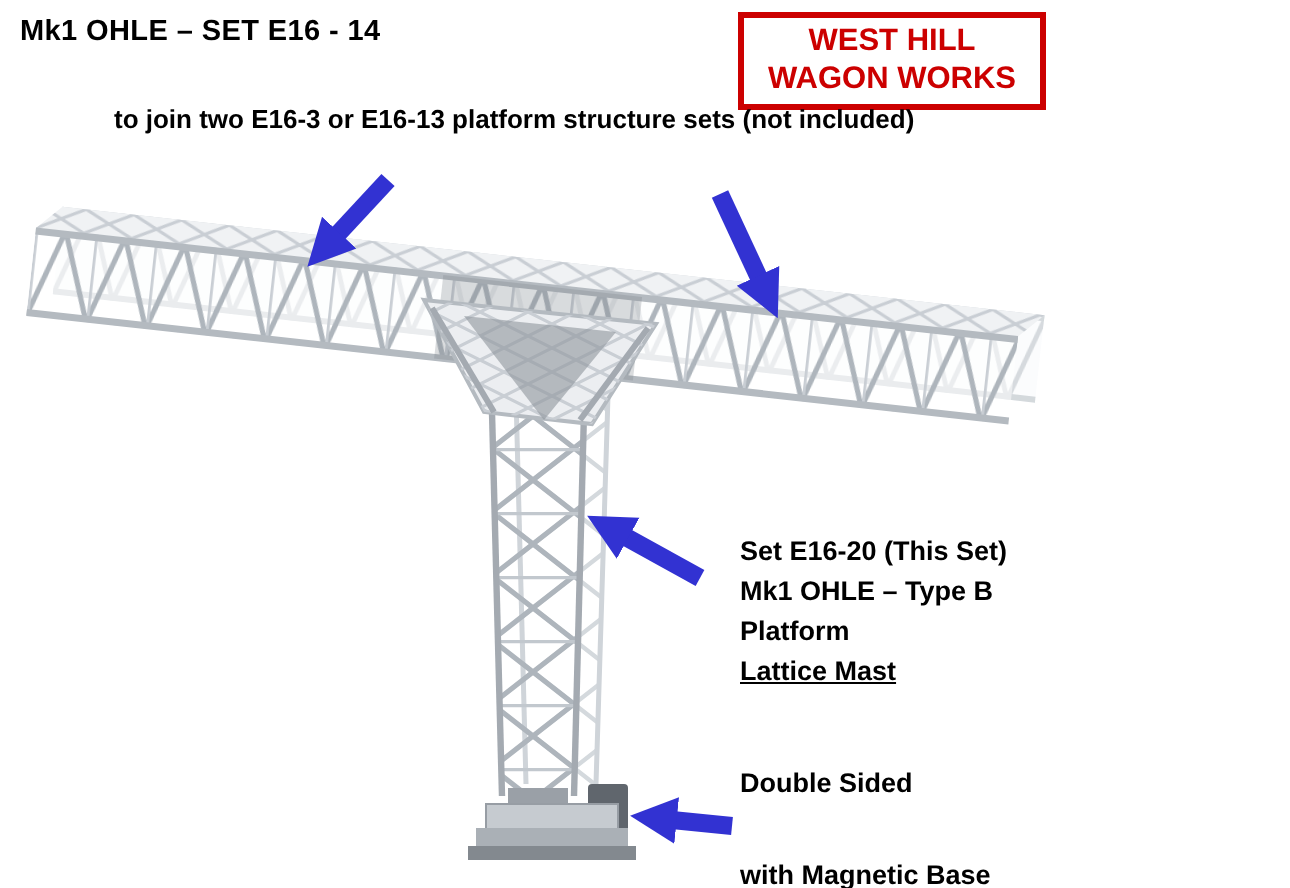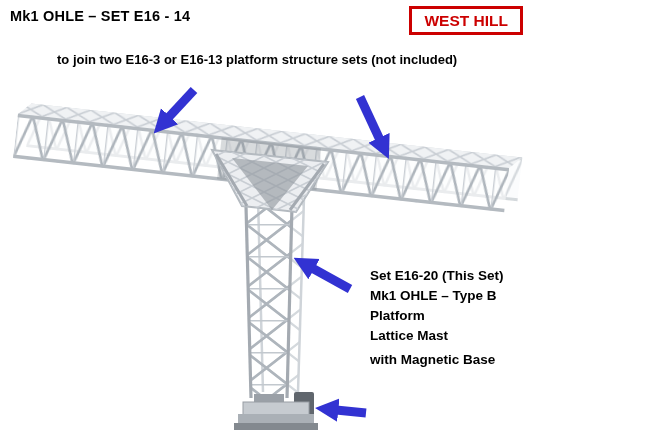--- a/index.html
+++ b/index.html
@@ -19,21 +19,21 @@
   }
   .instruction {
     position:absolute; left:57px; top:50px;
     font-size:13px; font-weight:bold; line-height:20px;
   }
   .illustration { position:absolute; left:0; top:0; }
   .annotation {
     position:absolute; left:370px; top:266px;
     font-size:13.5px; font-weight:bold; line-height:20px;
   }
-  .annotation .mb20 { margin-bottom:4px; }
+  .annotation .mb20 { margin-bottom:36px;text-decoration:underline; }
   .annotation .mb26 { margin-bottom:26px; }
 </style>
 </head>
 <body>
 
 <div class="slide">
 
   <svg class="illustration" width="645" height="444" viewBox="0 0 645 444">
     <defs>
       <pattern id="latF" width="30" height="44" patternUnits="userSpaceOnUse">
@@ -104,26 +104,28 @@
       <line x1="360" y1="97" x2="380" y2="140" marker-end="url(#ah)"></line>
       <line x1="350" y1="289" x2="312" y2="268" marker-end="url(#ah)"></line>
       <line x1="366" y1="413" x2="336" y2="410" marker-end="url(#ah)"></line>
     </g>
   </svg>
 
   <div class="title">Mk1 OHLE – SET E16 - 14</div>
 
   <div class="logo">
     <div>WEST HILL</div>
+    <div>WAGON WORKS</div>
   </div>
 
   <div class="instruction">
     <div>to join two E16-3 or E16-13 platform structure sets (not included)</div>
   </div>
 
   <div class="annotation">
     <div>Set E16-20 (This Set)</div>
     <div>Mk1 OHLE – Type B Platform</div>
     <div class="mb20">Lattice Mast</div>
+    <div class="mb26">Double Sided</div>
     <div>with Magnetic Base</div>
   </div>
 
 </div>
 
 </body></html>

